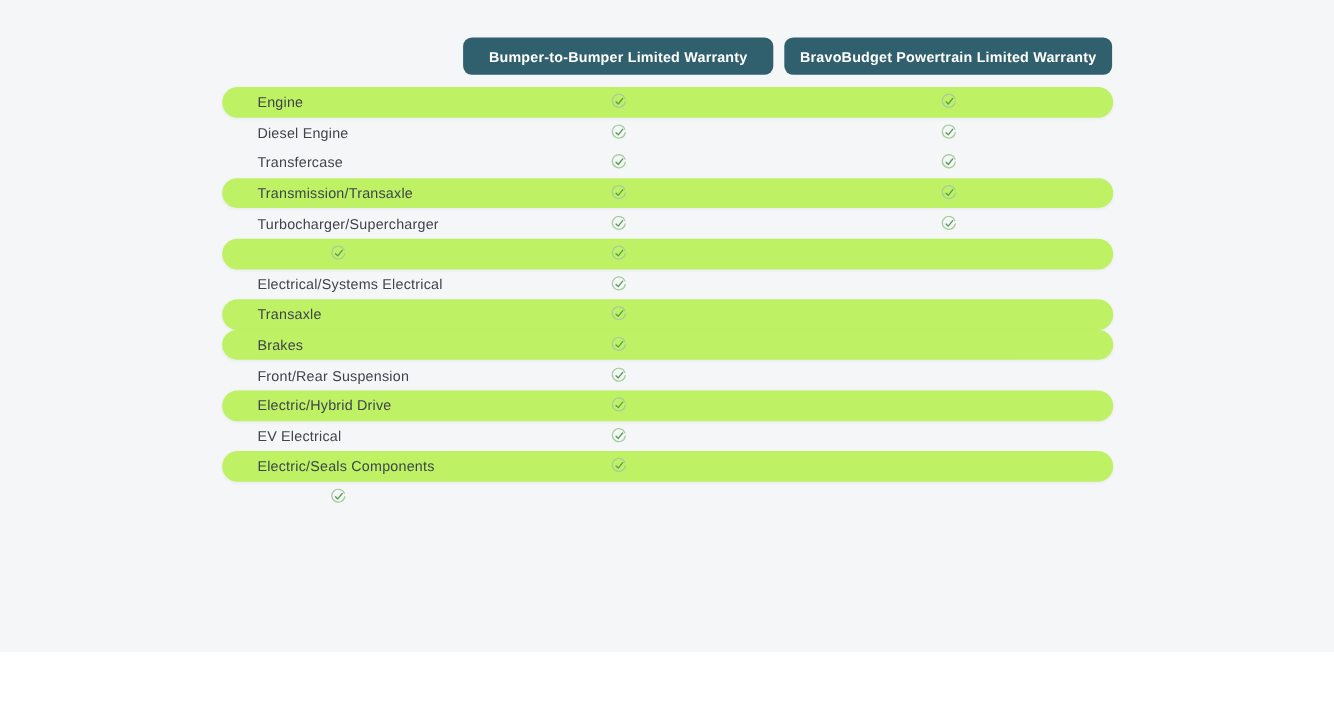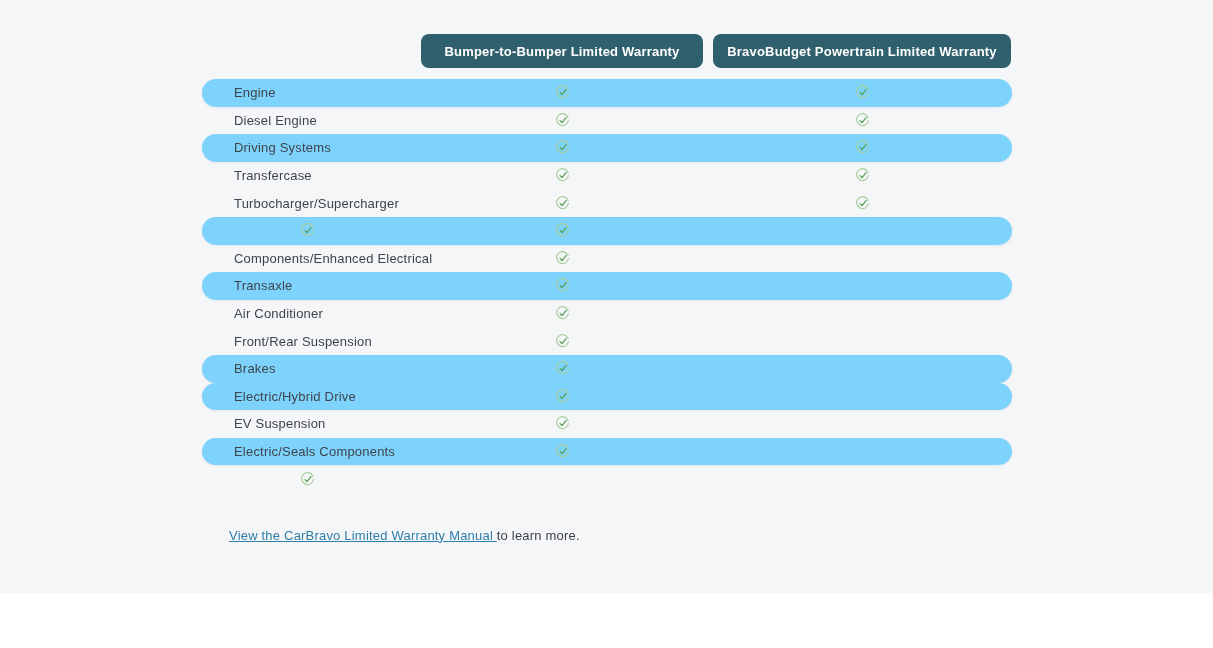--- a/index.html
+++ b/index.html
@@ -41,21 +41,21 @@
   }
   .table { width: 810px; }
   .row {
     display: grid;
     grid-template-columns: 210px 300px 300px;
     height: 27.6px;
     align-items: center;
     border-radius: 14px;
   }
   .row.odd {
-    background: #7dd3fc;
+    background: #bef264;
     box-shadow: 0 1px 3px rgba(30, 40, 60, 0.06);
   }
   .row-label {
     padding-left: 32px;
     font-size: 13px;
     color: #3f444c;
     letter-spacing: 0.2px;
     white-space: nowrap;
   }
   .cell {
@@ -117,50 +117,50 @@
               <path d="M5.4 8.1 l2.1 2.1 4.3 -5.3" fill="none" stroke="#56a156" stroke-width="1.35" stroke-linecap="round" stroke-linejoin="round"></path>
             </svg>
           </div>
           <div class="cell">
             <svg class="check-icon" width="15" height="15" viewBox="0 0 16 16">
               <path d="M14 4.9 A 6.3 6.3 0 1 0 14.3 8" fill="none" stroke="#a6cd9b" stroke-width="1.25" stroke-linecap="round"></path>
               <path d="M5.4 8.1 l2.1 2.1 4.3 -5.3" fill="none" stroke="#56a156" stroke-width="1.35" stroke-linecap="round" stroke-linejoin="round"></path>
             </svg>
           </div>
         </div>
-        <div class="row odd">
-          <div class="row-label">Driving Systems</div>
-          <div class="cell">
-            <svg class="check-icon" width="15" height="15" viewBox="0 0 16 16">
-              <path d="M14 4.9 A 6.3 6.3 0 1 0 14.3 8" fill="none" stroke="#a6cd9b" stroke-width="1.25" stroke-linecap="round"></path>
-              <path d="M5.4 8.1 l2.1 2.1 4.3 -5.3" fill="none" stroke="#56a156" stroke-width="1.35" stroke-linecap="round" stroke-linejoin="round"></path>
-            </svg>
-          </div>
-          <div class="cell">
-            <svg class="check-icon" width="15" height="15" viewBox="0 0 16 16">
-              <path d="M14 4.9 A 6.3 6.3 0 1 0 14.3 8" fill="none" stroke="#a6cd9b" stroke-width="1.25" stroke-linecap="round"></path>
-              <path d="M5.4 8.1 l2.1 2.1 4.3 -5.3" fill="none" stroke="#56a156" stroke-width="1.35" stroke-linecap="round" stroke-linejoin="round"></path>
-            </svg>
-          </div>
-        </div>
         <div class="row">
           <div class="row-label">Transfercase</div>
           <div class="cell">
             <svg class="check-icon" width="15" height="15" viewBox="0 0 16 16">
               <path d="M14 4.9 A 6.3 6.3 0 1 0 14.3 8" fill="none" stroke="#a6cd9b" stroke-width="1.25" stroke-linecap="round"></path>
               <path d="M5.4 8.1 l2.1 2.1 4.3 -5.3" fill="none" stroke="#56a156" stroke-width="1.35" stroke-linecap="round" stroke-linejoin="round"></path>
             </svg>
           </div>
           <div class="cell">
             <svg class="check-icon" width="15" height="15" viewBox="0 0 16 16">
               <path d="M14 4.9 A 6.3 6.3 0 1 0 14.3 8" fill="none" stroke="#a6cd9b" stroke-width="1.25" stroke-linecap="round"></path>
               <path d="M5.4 8.1 l2.1 2.1 4.3 -5.3" fill="none" stroke="#56a156" stroke-width="1.35" stroke-linecap="round" stroke-linejoin="round"></path>
             </svg>
           </div>
         </div>
+        <div class="row odd">
+          <div class="row-label">Transmission/Transaxle</div>
+          <div class="cell">
+            <svg class="check-icon" width="15" height="15" viewBox="0 0 16 16">
+              <path d="M14 4.9 A 6.3 6.3 0 1 0 14.3 8" fill="none" stroke="#a6cd9b" stroke-width="1.25" stroke-linecap="round"></path>
+              <path d="M5.4 8.1 l2.1 2.1 4.3 -5.3" fill="none" stroke="#56a156" stroke-width="1.35" stroke-linecap="round" stroke-linejoin="round"></path>
+            </svg>
+          </div>
+          <div class="cell">
+            <svg class="check-icon" width="15" height="15" viewBox="0 0 16 16">
+              <path d="M14 4.9 A 6.3 6.3 0 1 0 14.3 8" fill="none" stroke="#a6cd9b" stroke-width="1.25" stroke-linecap="round"></path>
+              <path d="M5.4 8.1 l2.1 2.1 4.3 -5.3" fill="none" stroke="#56a156" stroke-width="1.35" stroke-linecap="round" stroke-linejoin="round"></path>
+            </svg>
+          </div>
+        </div>
         <div class="row">
           <div class="row-label">Turbocharger/Supercharger</div>
           <div class="cell">
             <svg class="check-icon" width="15" height="15" viewBox="0 0 16 16">
               <path d="M14 4.9 A 6.3 6.3 0 1 0 14.3 8" fill="none" stroke="#a6cd9b" stroke-width="1.25" stroke-linecap="round"></path>
               <path d="M5.4 8.1 l2.1 2.1 4.3 -5.3" fill="none" stroke="#56a156" stroke-width="1.35" stroke-linecap="round" stroke-linejoin="round"></path>
             </svg>
           </div>
           <div class="cell">
             <svg class="check-icon" width="15" height="15" viewBox="0 0 16 16">
@@ -177,81 +177,71 @@
             </svg>
           </div>
           <div class="cell">
             <svg class="check-icon" width="15" height="15" viewBox="0 0 16 16">
               <path d="M14 4.9 A 6.3 6.3 0 1 0 14.3 8" fill="none" stroke="#a6cd9b" stroke-width="1.25" stroke-linecap="round"></path>
               <path d="M5.4 8.1 l2.1 2.1 4.3 -5.3" fill="none" stroke="#56a156" stroke-width="1.35" stroke-linecap="round" stroke-linejoin="round"></path>
             </svg>
           </div>
         </div>
         <div class="row">
-          <div class="row-label">Components/Enhanced Electrical</div>
+          <div class="row-label">Electrical/Systems Electrical</div>
           <div class="cell">
             <svg class="check-icon" width="15" height="15" viewBox="0 0 16 16">
               <path d="M14 4.9 A 6.3 6.3 0 1 0 14.3 8" fill="none" stroke="#a6cd9b" stroke-width="1.25" stroke-linecap="round"></path>
               <path d="M5.4 8.1 l2.1 2.1 4.3 -5.3" fill="none" stroke="#56a156" stroke-width="1.35" stroke-linecap="round" stroke-linejoin="round"></path>
             </svg>
           </div>
           <div class="cell"></div>
         </div>
         <div class="row odd">
           <div class="row-label">Transaxle</div>
           <div class="cell">
             <svg class="check-icon" width="15" height="15" viewBox="0 0 16 16">
               <path d="M14 4.9 A 6.3 6.3 0 1 0 14.3 8" fill="none" stroke="#a6cd9b" stroke-width="1.25" stroke-linecap="round"></path>
               <path d="M5.4 8.1 l2.1 2.1 4.3 -5.3" fill="none" stroke="#56a156" stroke-width="1.35" stroke-linecap="round" stroke-linejoin="round"></path>
             </svg>
           </div>
           <div class="cell"></div>
         </div>
-        <div class="row">
-          <div class="row-label">Air Conditioner</div>
+        <div class="row odd">
+          <div class="row-label">Brakes</div>
           <div class="cell">
             <svg class="check-icon" width="15" height="15" viewBox="0 0 16 16">
               <path d="M14 4.9 A 6.3 6.3 0 1 0 14.3 8" fill="none" stroke="#a6cd9b" stroke-width="1.25" stroke-linecap="round"></path>
               <path d="M5.4 8.1 l2.1 2.1 4.3 -5.3" fill="none" stroke="#56a156" stroke-width="1.35" stroke-linecap="round" stroke-linejoin="round"></path>
             </svg>
           </div>
           <div class="cell"></div>
         </div>
         <div class="row">
           <div class="row-label">Front/Rear Suspension</div>
           <div class="cell">
             <svg class="check-icon" width="15" height="15" viewBox="0 0 16 16">
               <path d="M14 4.9 A 6.3 6.3 0 1 0 14.3 8" fill="none" stroke="#a6cd9b" stroke-width="1.25" stroke-linecap="round"></path>
               <path d="M5.4 8.1 l2.1 2.1 4.3 -5.3" fill="none" stroke="#56a156" stroke-width="1.35" stroke-linecap="round" stroke-linejoin="round"></path>
             </svg>
           </div>
           <div class="cell"></div>
         </div>
         <div class="row odd">
-          <div class="row-label">Brakes</div>
-          <div class="cell">
-            <svg class="check-icon" width="15" height="15" viewBox="0 0 16 16">
-              <path d="M14 4.9 A 6.3 6.3 0 1 0 14.3 8" fill="none" stroke="#a6cd9b" stroke-width="1.25" stroke-linecap="round"></path>
-              <path d="M5.4 8.1 l2.1 2.1 4.3 -5.3" fill="none" stroke="#56a156" stroke-width="1.35" stroke-linecap="round" stroke-linejoin="round"></path>
-            </svg>
-          </div>
-          <div class="cell"></div>
-        </div>
-        <div class="row odd">
           <div class="row-label">Electric/Hybrid Drive</div>
           <div class="cell">
             <svg class="check-icon" width="15" height="15" viewBox="0 0 16 16">
               <path d="M14 4.9 A 6.3 6.3 0 1 0 14.3 8" fill="none" stroke="#a6cd9b" stroke-width="1.25" stroke-linecap="round"></path>
               <path d="M5.4 8.1 l2.1 2.1 4.3 -5.3" fill="none" stroke="#56a156" stroke-width="1.35" stroke-linecap="round" stroke-linejoin="round"></path>
             </svg>
           </div>
           <div class="cell"></div>
         </div>
         <div class="row">
-          <div class="row-label">EV Suspension</div>
+          <div class="row-label">EV Electrical</div>
           <div class="cell">
             <svg class="check-icon" width="15" height="15" viewBox="0 0 16 16">
               <path d="M14 4.9 A 6.3 6.3 0 1 0 14.3 8" fill="none" stroke="#a6cd9b" stroke-width="1.25" stroke-linecap="round"></path>
               <path d="M5.4 8.1 l2.1 2.1 4.3 -5.3" fill="none" stroke="#56a156" stroke-width="1.35" stroke-linecap="round" stroke-linejoin="round"></path>
             </svg>
           </div>
           <div class="cell"></div>
         </div>
         <div class="row odd">
           <div class="row-label">Electric/Seals Components</div>
@@ -267,16 +257,15 @@
           <div class="cell">
             <svg class="check-icon" width="15" height="15" viewBox="0 0 16 16">
               <path d="M14 4.9 A 6.3 6.3 0 1 0 14.3 8" fill="none" stroke="#a6cd9b" stroke-width="1.25" stroke-linecap="round"></path>
               <path d="M5.4 8.1 l2.1 2.1 4.3 -5.3" fill="none" stroke="#56a156" stroke-width="1.35" stroke-linecap="round" stroke-linejoin="round"></path>
             </svg>
           </div>
           <div class="cell"></div>
         </div>
       </div>
 
-    <p class="footer-note"><a class="footer-link" href="#">View the CarBravo Limited Warranty Manual </a><span>to learn more.</span></p>
   </div>
 </div>
 <div class="below-strip"></div>
 
 </body></html>

